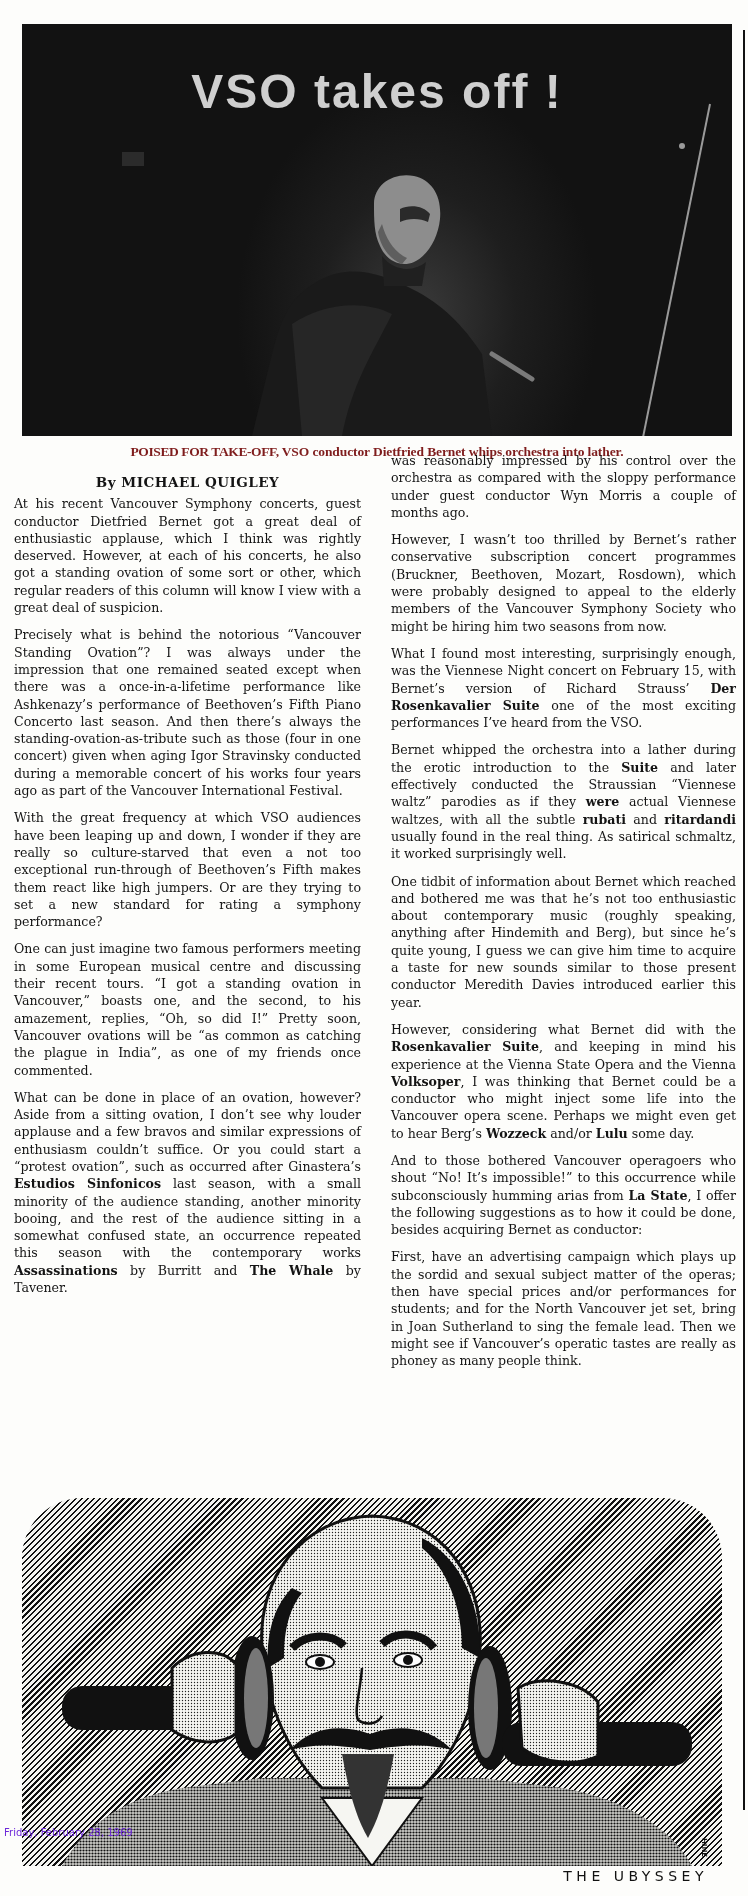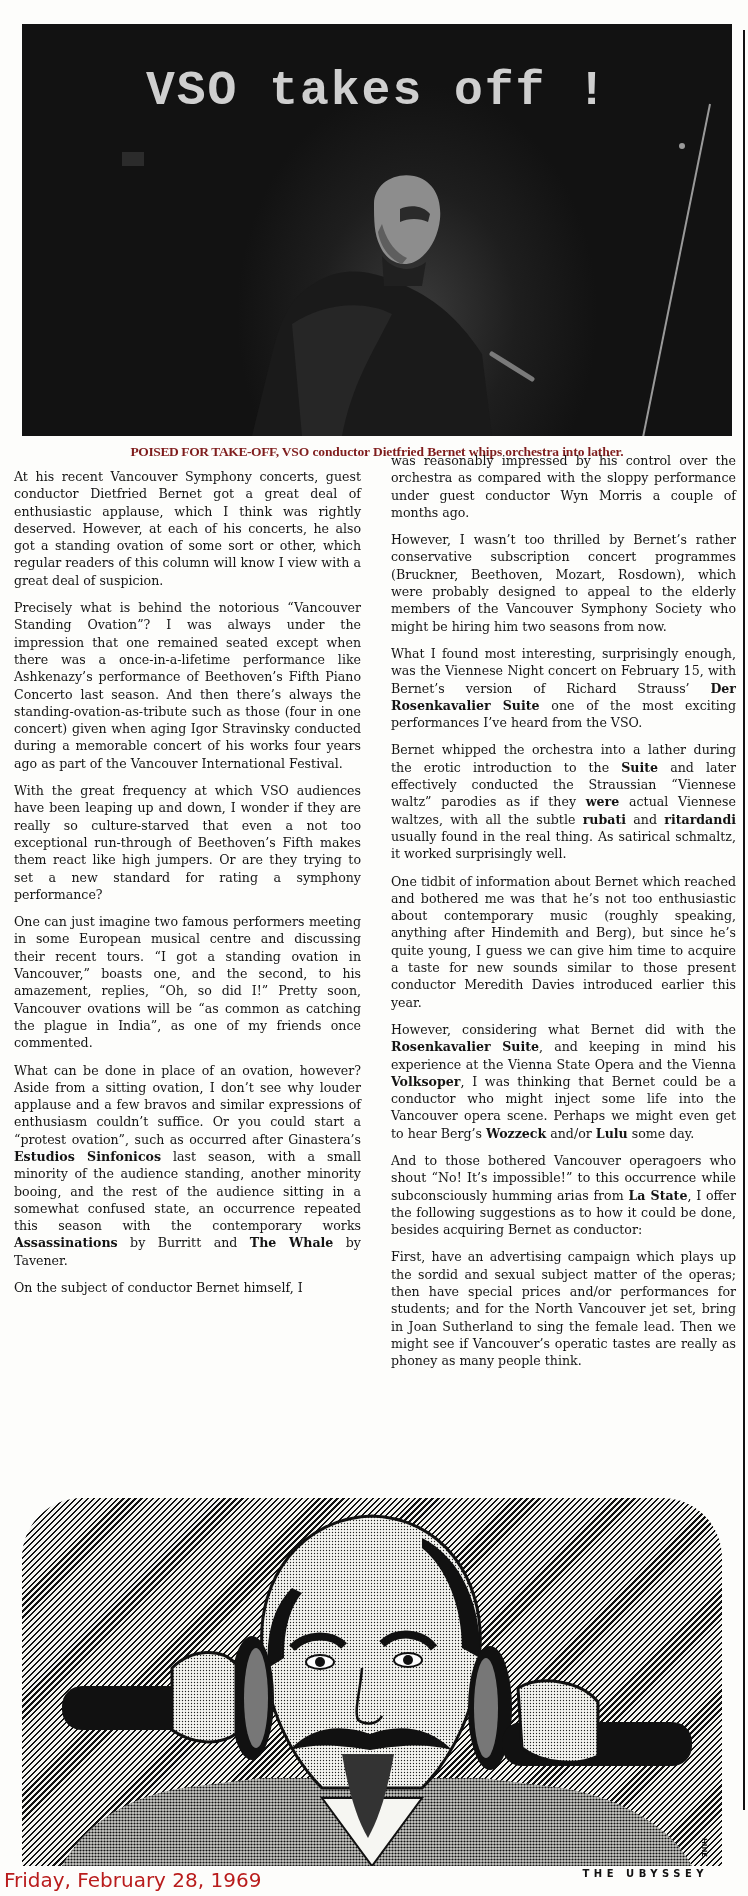--- a/index.html
+++ b/index.html
@@ -8,21 +8,21 @@
   .vrule { position: absolute; left: 743px; top: 30px; width: 2px; height: 1780px; background: #111; }
 
   
   .photo {
     position: absolute; left: 22px; top: 24px; width: 710px; height: 412px;
     background: radial-gradient(ellipse 180px 230px at 395px 290px, #3a3a3a 0%, #1e1e1e 55%, #121212 100%);
     overflow: hidden;
   }
   .photo-headline {
     position: absolute; left: 0; right: 0; top: 40px; text-align: center;
-    font-family: Liberation Mono, monospace; font-weight: bold;
+    font-family: Liberation Sans, sans-serif; font-weight: bold;
     font-size: 48px; letter-spacing: 2px; color: #cfcfcf;
   }
   .photo svg { position: absolute; left: 0; top: 0; }
 
   
   .caption {
     position: absolute; left: 22px; top: 444px; width: 710px; text-align: center;
     font-family: Liberation Serif, serif; font-weight: bold;
     font-size: 13.5px; letter-spacing: -0.1px; color: #7f1d1d;
   }
@@ -51,26 +51,26 @@
       repeating-linear-gradient(135deg, #111 0px, #111 1.6px, #f4f4f0 1.6px, #f4f4f0 4.2px);
   }
   .illus svg { position: absolute; left: 0; top: 0; }
   .signature {
     position: absolute; left: 708px; top: 1838px; font-family: "DejaVu Sans", sans-serif;
     font-size: 7px; font-weight: bold; transform: rotate(90deg); transform-origin: left top; color: #111;
   }
 
   
   .footer-date {
-    position: absolute; left: 4px; top: 1868px; font-family: "DejaVu Sans", "Liberation Sans", sans-serif;
-    font-size: 20px; color: #b91c1c;
+    position: absolute; left: 4px; top: 1827px; font-family: "DejaVu Sans", "Liberation Sans", sans-serif;
+    font-size: 10px; color: #6d28d9;
   }
   .footer-paper {
     position: absolute; right: 40px; top: 1868px; font-family: "DejaVu Sans", "Liberation Sans", sans-serif;
-    font-weight: bold; font-size: 10px; letter-spacing: 4.5px; color: #111; margin-left: 36px;
+    font-weight: normal; font-size: 14px; letter-spacing: 4.5px; color: #111; margin-left: 36px;
   }
 </style>
 </head>
 <body>
 
 <div class="page">
 
   <div class="vrule"></div>
 
   <div class="photo">
@@ -95,27 +95,27 @@
       <ellipse cx="612" cy="510" rx="10" ry="7" fill="#7d7d7d"></ellipse>
     </svg>
     <div class="photo-headline">VSO takes off !</div>
   </div>
 
   <div class="caption">
     <span class="lead">POISED FOR TAKE-OFF,</span><span> VSO conductor Dietfried Bernet whips orchestra into lather.</span>
   </div>
 
   <div class="col col-left">
+    <div class="byline">By MICHAEL QUIGLEY</div>
     <div id="left-paras">
         <p class="para"><span>At his recent Vancouver Symphony concerts, guest conductor Dietfried Bernet got a great deal of enthusiastic applause, which I think was rightly deserved. However, at each of his con­certs, he also got a standing ovation of some sort or other, which regular readers of this column will know I view with a great deal of suspic­ion.</span></p>
         <p class="para"><span>Precisely what is behind the notorious “Van­couver Standing Ovation”? I was always under the impression that one remained seated except when there was a once-in-a-lifetime perform­ance like Ashkenazy’s performance of Beet­hoven’s Fifth Piano Concerto last season. And then there’s always the standing-ovation-as-tribute such as those (four in one concert) given when aging Igor Stravinsky conducted during a memorable concert of his works four years ago as part of the Vancouver International Fest­ival.</span></p>
         <p class="para"><span>With the great frequency at which VSO audi­ences have been leaping up and down, I wonder if they are really so culture-starved that even a not too exceptional run-through of Beethoven’s Fifth makes them react like high jumpers. Or are they trying to set a new standard for rating a symphony performance?</span></p>
         <p class="para"><span>One can just imagine two famous performers meeting in some European musical centre and discussing their recent tours. “I got a standing ovation in Vancouver,” boasts one, and the second, to his amazement, replies, “Oh, so did I!” Pretty soon, Vancouver ovations will be “as common as catching the plague in India”, as one of my friends once commented.</span></p>
         <p class="para"><span>What can be done in place of an ovation, how­ever? Aside from a sitting ovation, I don’t see why louder applause and a few bravos and similar expressions of enthusiasm couldn’t suf­fice. Or you could start a “protest ovation”, such as occurred after Ginastera’s </span><b>Estudios Sinfonicos</b><span> last season, with a small minority of the audience standing, another minority boo­ing, and the rest of the audience sitting in a somewhat confused state, an occurrence re­peated this season with the contemporary works </span><b>Assassinations</b><span> by Burritt and </span><b>The Whale</b><span> by Tavener.</span></p>
-        <p class="para"><span>On the subject of conductor Bernet himself, I</span></p>
       </div>
   </div>
 
   <div class="col col-right">
     <div id="right-paras">
         <p class="para"><span>was reasonably impressed by his control over the orchestra as compared with the sloppy per­formance under guest conductor Wyn Morris a couple of months ago.</span></p>
         <p class="para"><span>However, I wasn’t too thrilled by Bernet’s rather conservative subscription concert pro­grammes (Bruckner, Beethoven, Mozart, Ros­down), which were probably designed to appeal to the elderly members of the Vancouver Symphony Society who might be hiring him two seasons from now.</span></p>
         <p class="para"><span>What I found most interesting, surprisingly enough, was the Viennese Night concert on Feb­ruary 15, with Bernet’s version of Richard Strauss’ </span><b>Der Rosenkavalier Suite</b><span> one of the most exciting performances I’ve heard from the VSO.</span></p>
         <p class="para"><span>Bernet whipped the orchestra into a lather during the erotic introduction to the </span><b>Suite</b><span> and later effectively conducted the Straussian “Vien­nese waltz” parodies as if they </span><b>were</b><span> actual Viennese waltzes, with all the subtle </span><b>rubati</b><span> and </span><b>ritardandi</b><span> usually found in the real thing. As satirical schmaltz, it worked surprisingly well.</span></p>
         <p class="para"><span>One tidbit of information about Bernet which reached and bothered me was that he’s not too enthusiastic about contemporary music (roughly speaking, anything after Hindemith and Berg), but since he’s quite young, I guess we can give him time to acquire a taste for new sounds similar to those present conductor Meredith Davies introduced earlier this year.</span></p>

